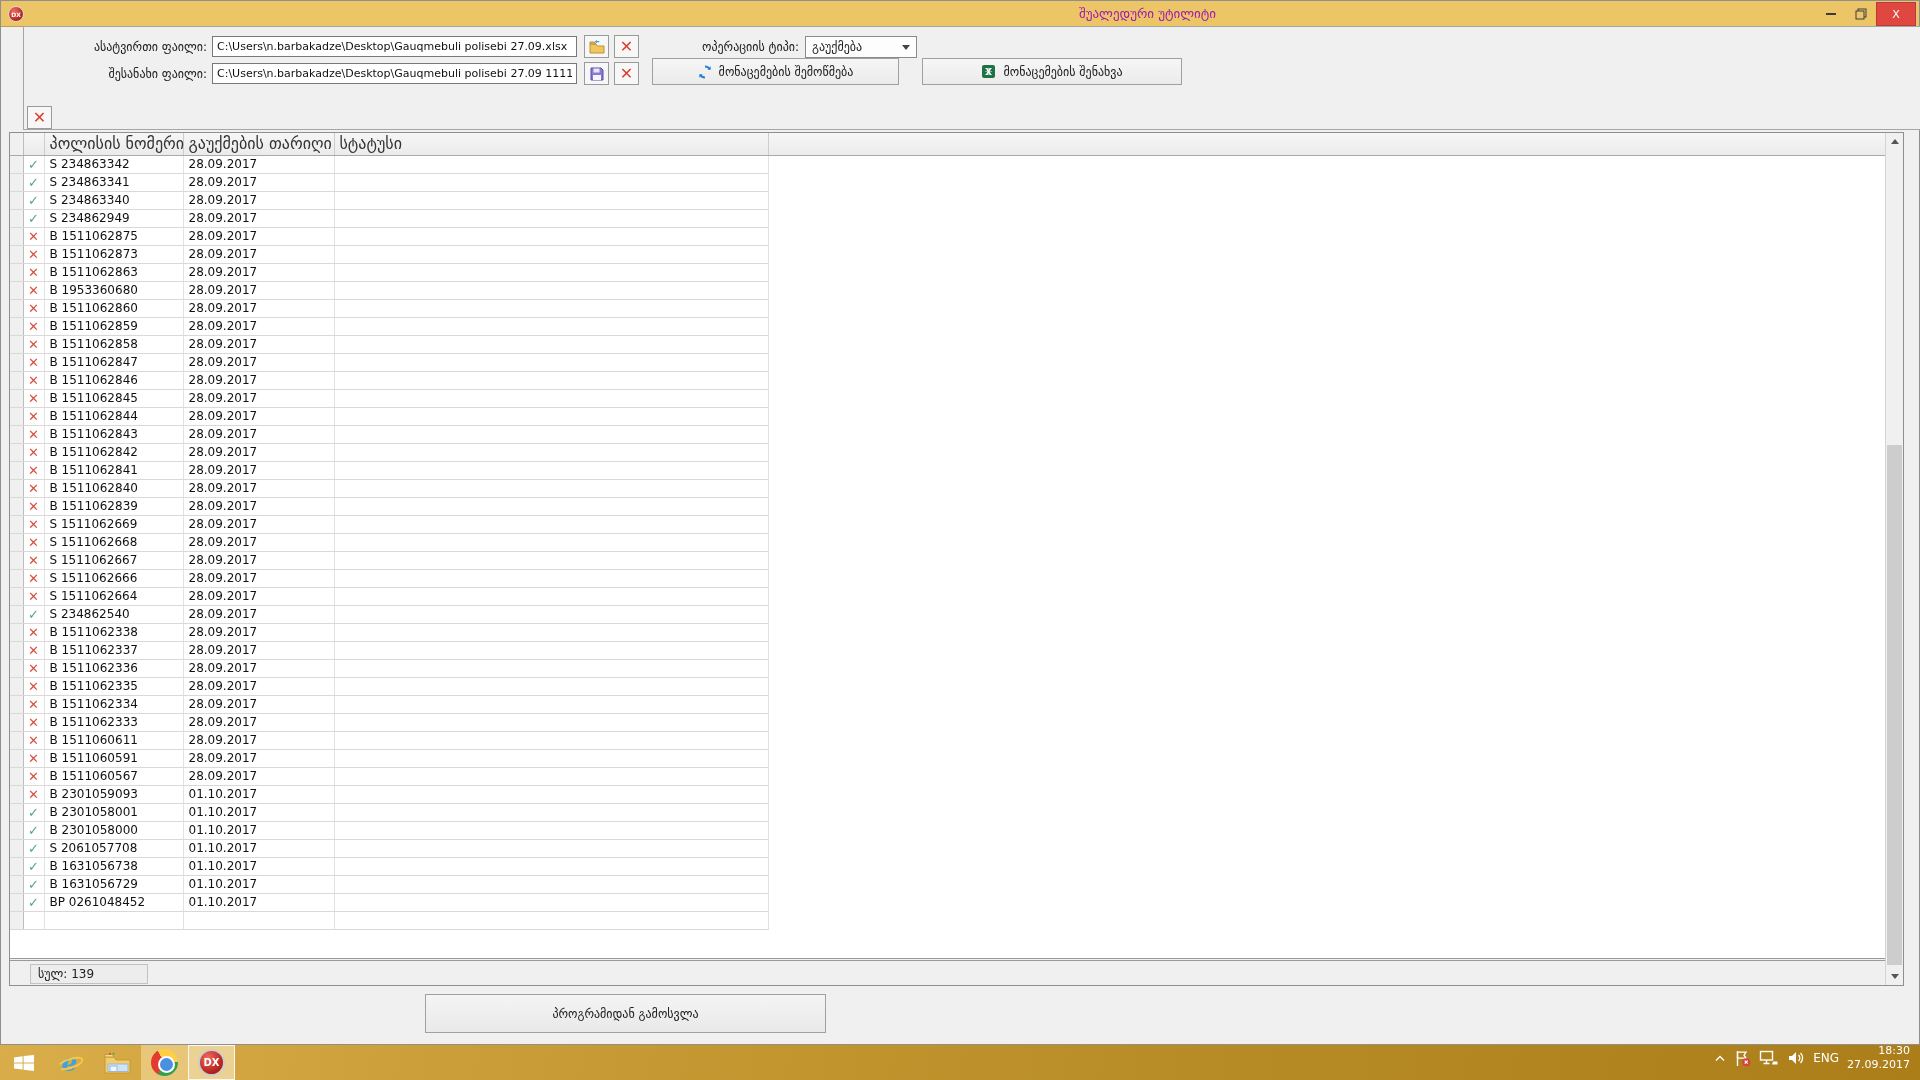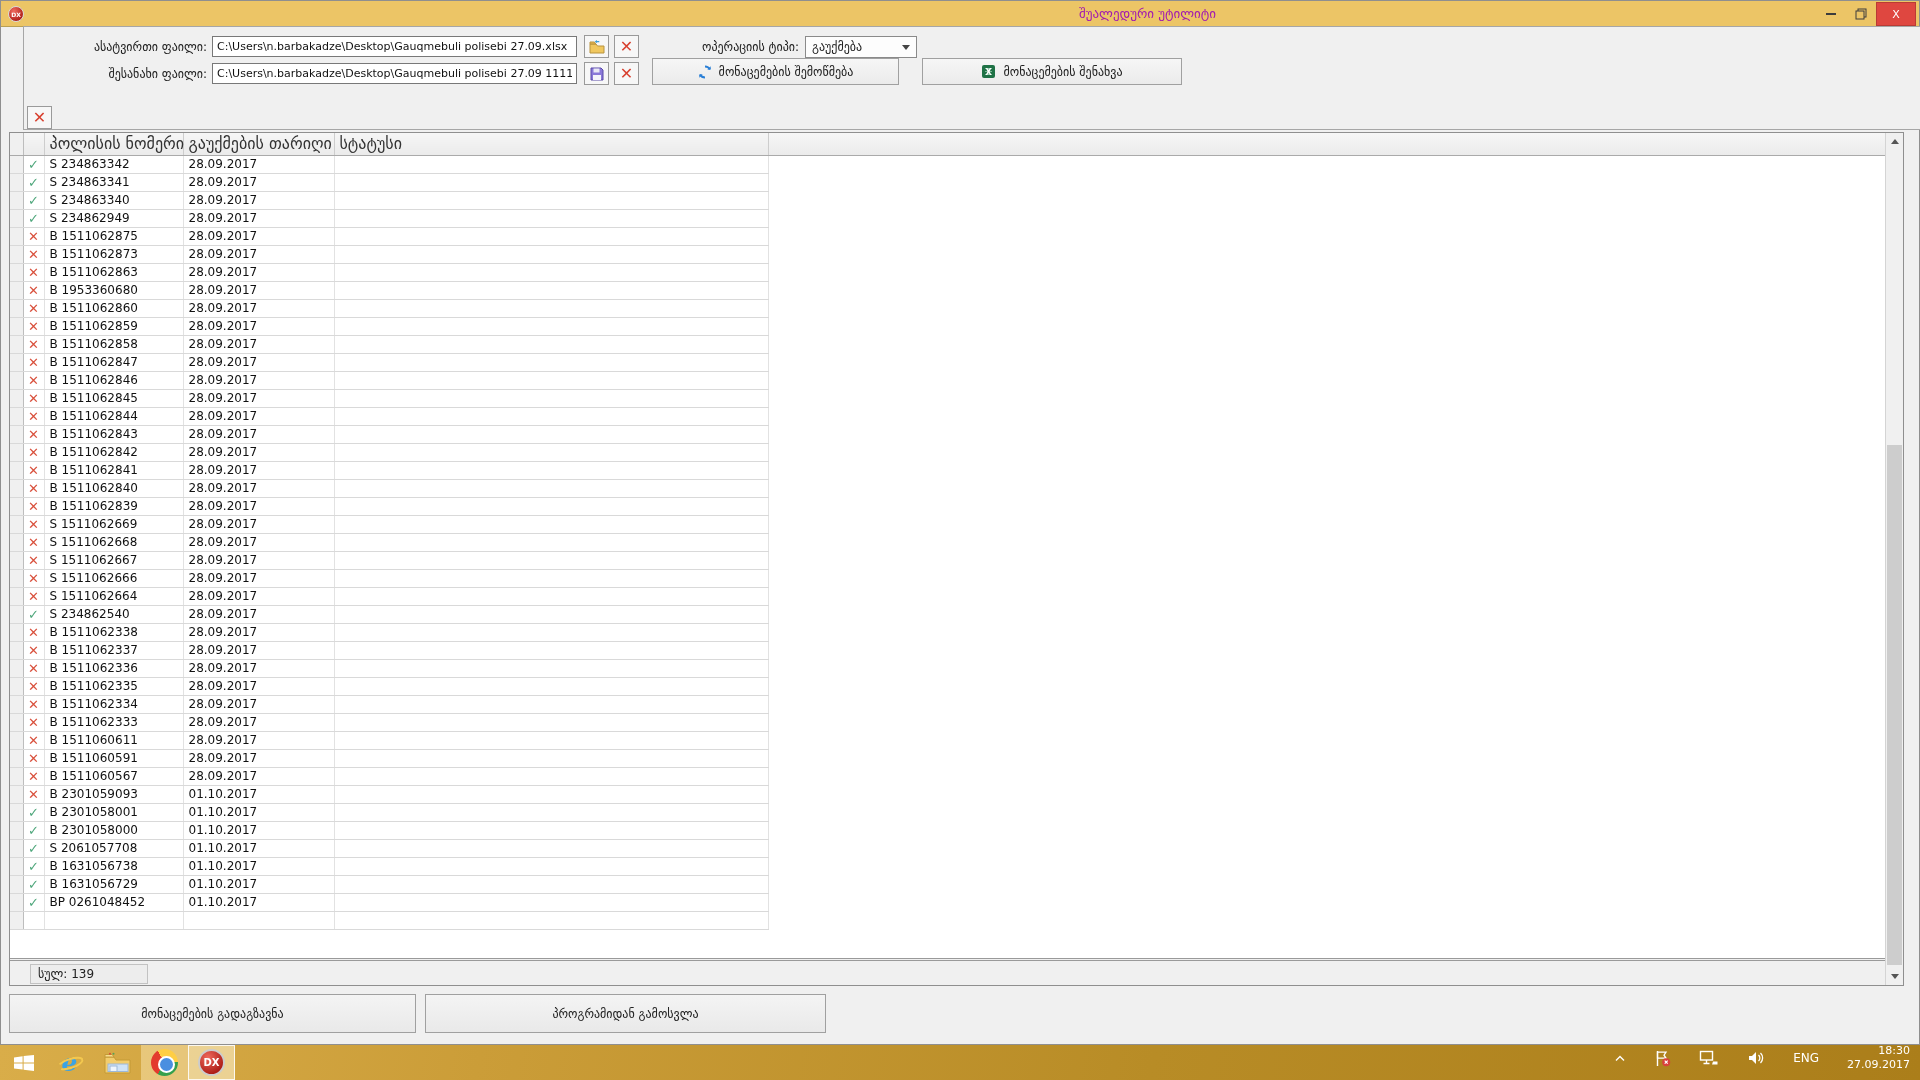--- a/index.html
+++ b/index.html
@@ -71,21 +71,21 @@
   .tb-btn.hl { background: rgba(255,238,190,0.45); }
   .tb-btn.active { background: rgba(255,245,215,0.55); border: 1px solid rgba(255,255,255,0.85); }
   .dx-circle { width: 27px; height: 27px; border-radius: 50%; background: radial-gradient(circle at 35% 28%, #ee685c, #ad1d17 75%);
     border: 2px solid #cccccc; color: #fff; font-weight: bold; font-size: 10px; display: flex; align-items: center; justify-content: center; }
   .ie-wrap { position: relative; width: 28px; height: 28px; }
   .ie-e { position: absolute; left: 5px; top: -1px; font-family: "DejaVu Serif", serif; font-style: italic; font-weight: bold; font-size: 25px; color: #3ba3e4; }
   .ie-ring { position: absolute; left: 0; top: 9px; width: 27px; height: 11px; border: 2px solid #f3c84f; border-left-color: transparent; border-radius: 50%; transform: rotate(-18deg); }
   .chrome-icon { position: relative; width: 27px; height: 27px; border-radius: 50%;
     background: conic-gradient(from -150deg, #e33b2e 0deg 120deg, #ffce44 120deg 240deg, #35a04c 240deg 360deg); }
   .chrome-icon::after { content: ""; position: absolute; left: 7px; top: 7px; width: 13px; height: 13px; border-radius: 50%; background: #4a8fe0; border: 2px solid #fff; }
-  .tray { position: absolute; right: 0; top: 0; height: 26px; display: flex; align-items: center; gap: 28px; padding-right: 10px; }
+  .tray { position: absolute; right: 0; top: 0; height: 26px; display: flex; align-items: center; gap: 8px; padding-right: 10px; }
   .tray-txt { color: #fff; font-size: 12px; }
   .clock { text-align: right; color: #fff; font-size: 11px; line-height: 1.3; }
 </style>
 </head>
 <body>
 
 <div class="window">
 
   <div class="titlebar">
     <div class="app-icon-sm">DX</div>
@@ -485,21 +485,20 @@
       <div class="sb-arrow up">
           <span class="tri-up"></span>
         </div>
       <div class="sb-thumb"></div>
       <div class="sb-arrow down">
           <span class="tri-down"></span>
         </div>
     </div>
   </div>
 
-  <div class="foot-btn send">მონაცემების გადაგზავნა</div>
   <div class="foot-btn exit">პროგრამიდან გამოსვლა</div>
 </div>
 
 <div class="taskbar">
   <div class="tb-left">
     <div class="tb-btn">
       <svg width="20" height="16" viewBox="0 0 20 16">
         <path d="M0 2.4 L8.6 1.2 V7.4 H0 Z" fill="#fff"></path>
         <path d="M9.6 1.1 L20 0 V7.4 H9.6 Z" fill="#fff"></path>
         <path d="M0 8.4 H8.6 V14.6 L0 13.5 Z" fill="#fff"></path>

